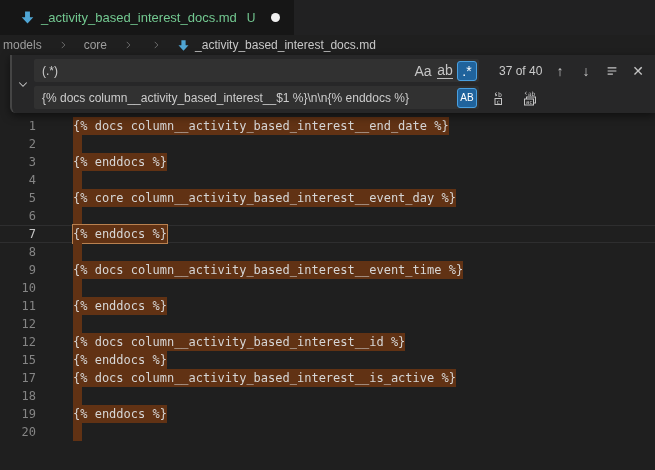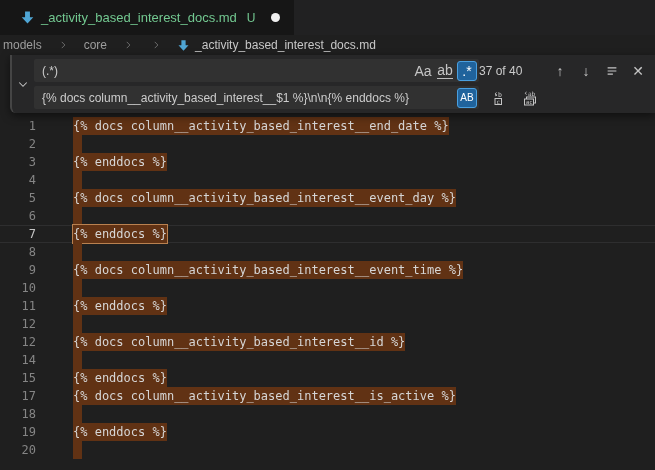--- a/index.html
+++ b/index.html
@@ -40,21 +40,21 @@
     display:flex;padding:4px 6px 4px 0;
   }
   .fw-toggle{width:22px;display:flex;align-items:center;justify-content:center;cursor:pointer;color:#c5c5c5;}
   .fw-rows{flex:1;display:flex;flex-direction:column;gap:4px;}
   .fw-row{display:flex;align-items:center;height:23px;}
   .fw-input{width:445px;height:23px;background:var(--input-bg);border-radius:2px;display:flex;align-items:center;font-size:12px;color:var(--fg);cursor:text;}
   .fw-input .txt{flex:1;padding-left:8px;white-space:pre;overflow:hidden;}
   .opt{width:20px;height:20px;border-radius:3px;display:flex;align-items:center;justify-content:center;font-size:14px;color:#c5c5c5;margin-right:2px;cursor:pointer;flex:none;}
   .opt.active{background:var(--opt-bg);border:1px solid var(--opt-border);color:#fff;}
   .opt .uline{border-bottom:1px solid #bdbdbd;}
-  .fw-count{margin-left:0;font-size:12px;color:var(--fg);white-space:nowrap;}
+  .fw-count{margin-left:20px;font-size:12px;color:var(--fg);white-space:nowrap;}
   .fw-actions{margin-left:auto;display:flex;align-items:center;gap:4px;}
   .icon-btn{width:22px;height:22px;display:flex;align-items:center;justify-content:center;border-radius:4px;color:#c5c5c5;font-size:14px;cursor:pointer;}
   .rep-btns{display:flex;align-items:center;gap:8px;margin-left:10px;}
   
   .editor{position:absolute;top:55px;left:0;right:0;bottom:0;font-family:"DejaVu Sans Mono", monospace;font-size:12px;cursor:text;}
   .lines{padding-top:62px;}
   .line{position:relative;height:18px;line-height:18px;}
   .line .ln{position:absolute;left:0;top:0;width:36px;text-align:right;color:#858585;}
   .line .code{position:absolute;left:73px;top:0;white-space:pre;color:#d6d6d6;}
   .code.match-full{background:var(--match);}
@@ -193,21 +193,21 @@
       <div class="line">
         <div class="ln">3</div>
         <span class="code match-full">{% enddocs %}</span>
       </div>
       <div class="line">
         <div class="ln">4</div>
         <span class="code match-empty"></span>
       </div>
       <div class="line">
         <div class="ln">5</div>
-        <span class="code match-full">{% docs column__activity_based_interest__event_day %}</span>
+        <span class="code match-full">{% core column__activity_based_interest__event_day %}</span>
       </div>
       <div class="line">
         <div class="ln">6</div>
         <span class="code match-empty"></span>
       </div>
       <div class="line current">
         <div class="ln">7</div>
         <span class="code match-full">{% enddocs %}</span>
       </div>
       <div class="line">
@@ -228,24 +228,20 @@
       </div>
       <div class="line">
         <div class="ln">12</div>
         <span class="code match-empty"></span>
       </div>
       <div class="line">
         <div class="ln">12</div>
         <span class="code match-full">{% docs column__activity_based_interest__id %}</span>
       </div>
       <div class="line">
-        <div class="ln">14</div>
-        <span class="code match-empty"></span>
-      </div>
-      <div class="line">
         <div class="ln">15</div>
         <span class="code match-full">{% enddocs %}</span>
       </div>
       <div class="line">
         <div class="ln">17</div>
         <span class="code match-full">{% docs column__activity_based_interest__is_active %}</span>
       </div>
       <div class="line">
         <div class="ln">18</div>
         <span class="code match-empty"></span>

